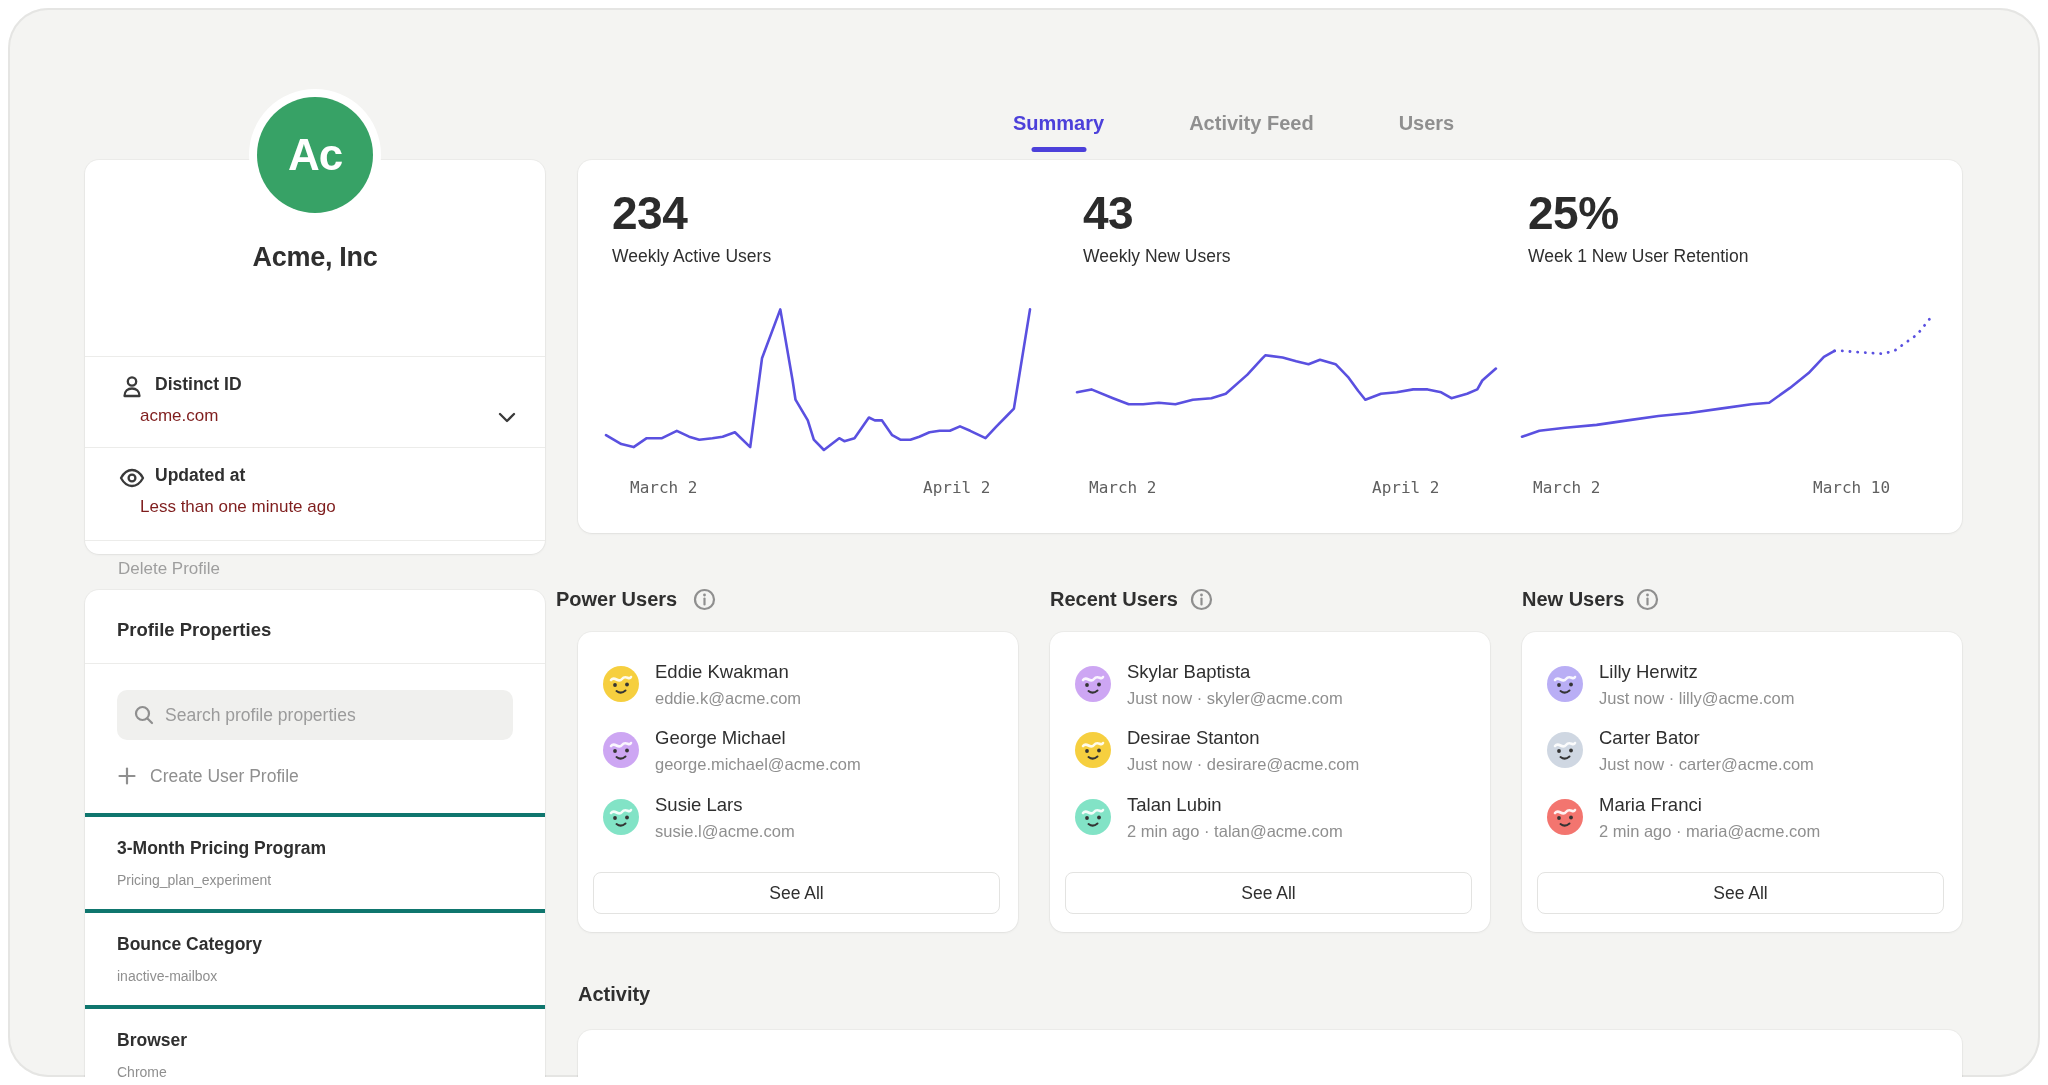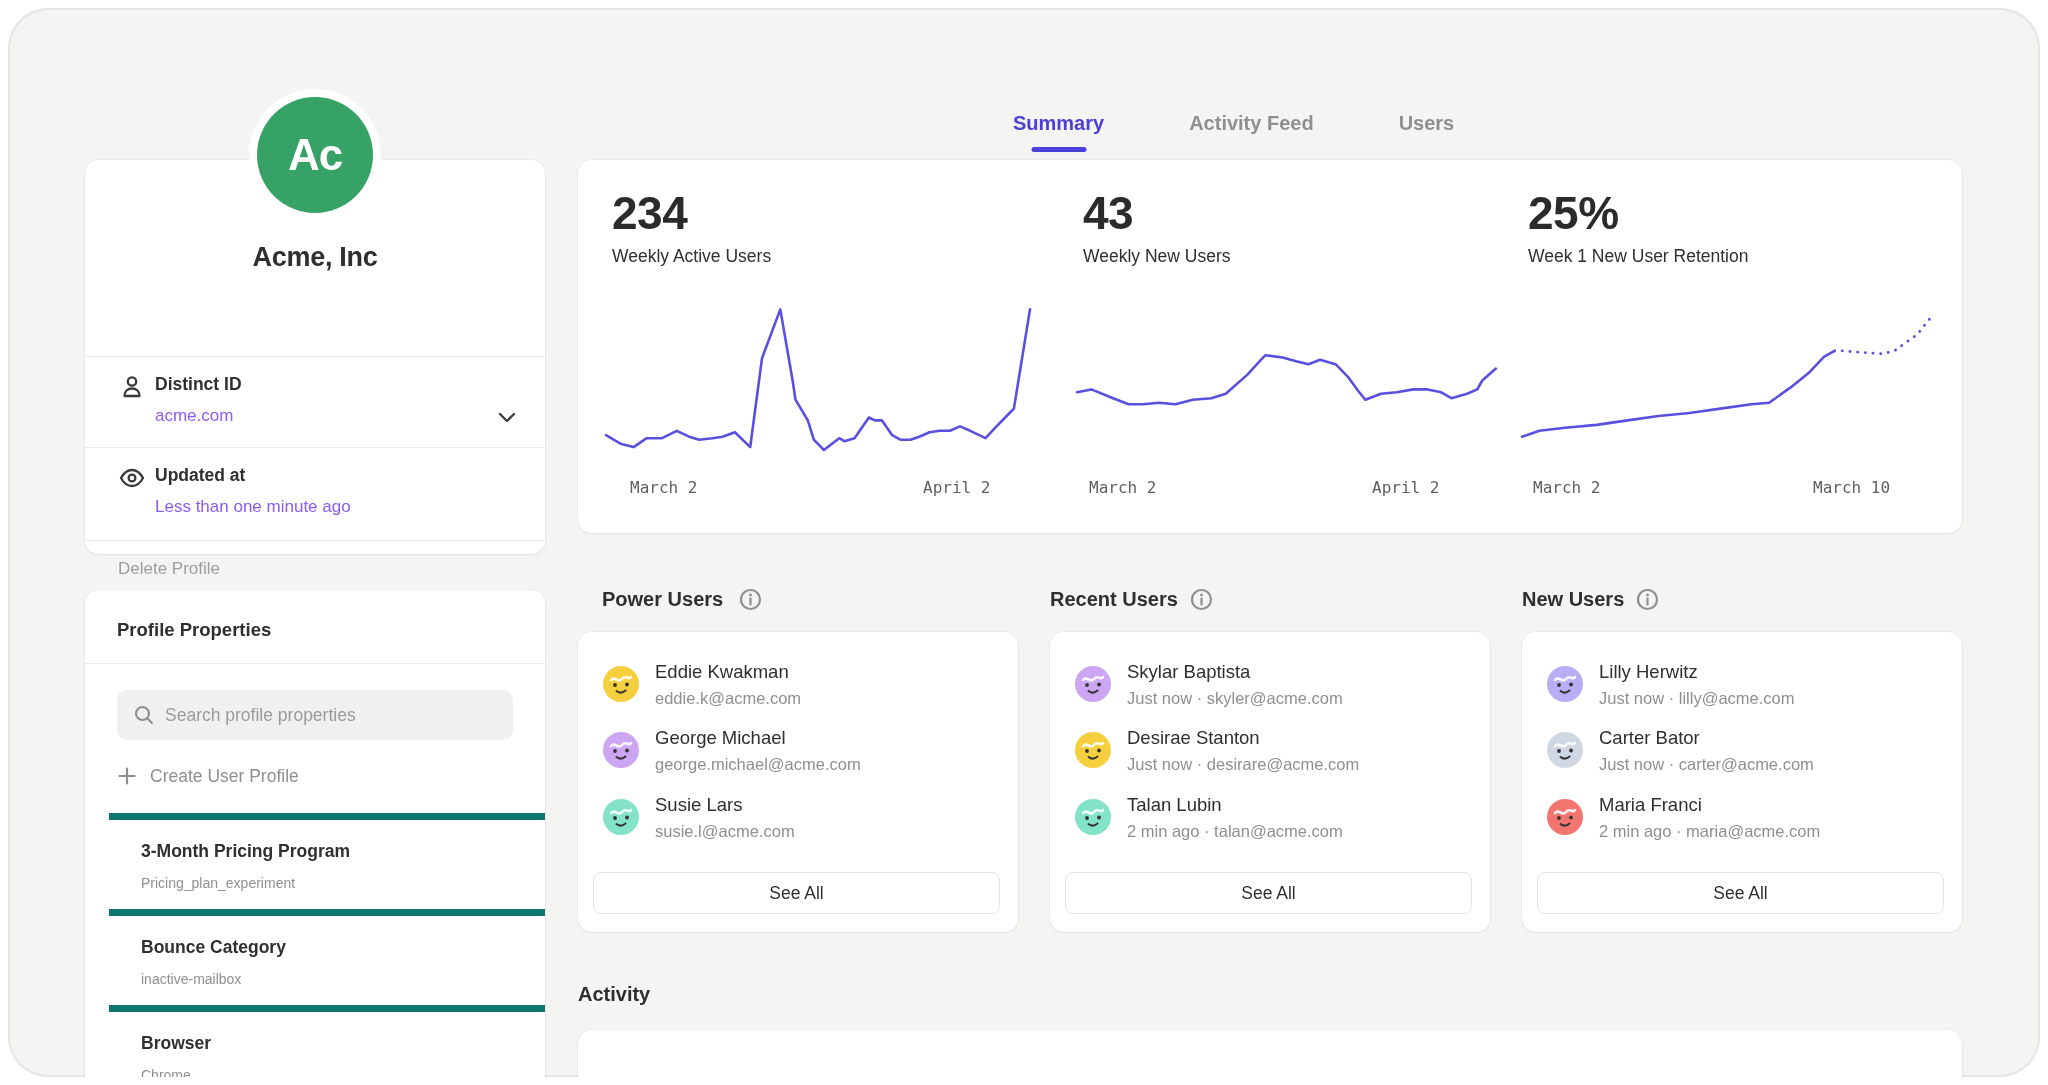--- a/index.html
+++ b/index.html
@@ -18,41 +18,41 @@
   .avatar-big { width:116px; height:116px; border-radius:50%; display:flex; align-items:center;
                 justify-content:center; color:#fff; font-size:44px; font-weight:700; letter-spacing:-1px; }
 
   .profile-card { left:77px; top:152px; width:460px; height:394px; }
   .profile-head { position:relative; height:152px; }
   .profile-name { position:absolute; left:0; right:0; top:82px; text-align:center;
                   font-size:27px; font-weight:700; letter-spacing:-0.3px; }
   .p-row { position:relative; border-top:1px solid #ececea; }
   .p-row .row-icon { position:absolute; left:33px; top:16px; width:28px; height:28px; }
   .p-label { position:absolute; left:70px; top:17px; font-size:17.5px; font-weight:700; }
-  .p-value { position:absolute; left:70px; top:49px; font-size:17px; color:#8b5cf6; }
+  .p-value { position:absolute; left:55px; top:49px; font-size:17px; color:#7f1d1d; }
   .row-distinct { height:91px;margin-top:44px; }
   .row-updated  { height:93px; }
   .row-delete   { height:59px; }
   .delete-label { position:absolute; left:33px; top:18px; font-size:17px; color:#9e9e9e; cursor:pointer; }
   .chevron { position:absolute; right:26px; top:48px; width:24px; height:24px; cursor:pointer; }
 
   .props-card { left:77px; top:582px; width:460px; height:560px; }
   .props-title { position:absolute; left:32px; top:29px; font-size:18.5px; font-weight:700; }
   .props-divider { position:absolute; left:0; right:0; top:73px; height:1px; background:#ececea; }
   .search-box { position:absolute; left:32px; top:100px; width:396px; height:50px;
                 background:#f0f0ee; border-radius:10px;padding-left:35px; }
   .search-box svg { position:absolute; left:16px; top:14px; }
   .search-box input { position:absolute; left:48px; top:0; width:330px; height:50px; border:0;
                       background:transparent; outline:none; font-size:17.5px;
                       font-family:"Liberation Sans", sans-serif; color:#2f2f2f; }
   .search-box input::placeholder { color:#9b9b9b; }
   .create-row { position:absolute; left:32px; top:170px; height:32px; display:flex; align-items:center;
                 gap:13px; color:#8f8f8f; font-size:17.5px; cursor:pointer; }
   .props-list { position:absolute; left:0; right:0; top:223px; }
-  .prop-row { position:relative; height:96px; border-top:7px solid #0f766e; cursor:pointer;margin-left:24px; }
+  .prop-row { position:relative; height:96px; border-top:4px solid #0f766e; cursor:pointer; }
   .prop-label { position:absolute; left:32px; top:21px; font-size:17.5px; font-weight:700; }
   .prop-value { position:absolute; left:32px; top:55px; font-size:14px; color:#8f8f8f; }
 
   
   .tabs { position:absolute; left:1005px; top:104px; display:flex; gap:85px; }
   .tab { font-size:20px; font-weight:700; color:#8f8f8f; padding-bottom:17px; position:relative; cursor:pointer; }
   .tab.active { color:#4c40da; }
   .tab.active::after { content:""; position:absolute; left:50%; transform:translateX(-50%);
                        bottom:0; width:55px; height:5px; border-radius:3px; background:#4c40da; }
 
@@ -63,21 +63,21 @@
   .stat-value { position:absolute; left:0; top:30px; font-size:46px; font-weight:700;
                 letter-spacing:-0.5px; color:#2b2b2b; line-height:1; }
   .stat-label { position:absolute; left:0; top:86px; font-size:17.5px; font-weight:500; color:#2f2f2f; }
   .sparkline { position:absolute; left:-6px; top:145px; width:424px; height:148px; overflow:visible; }
   .ticks { position:absolute; left:0; top:318px; width:424px; height:22px;
            font-family:"DejaVu Sans Mono", monospace; font-size:16px; color:#5f5f5f; }
   .ticks span { position:absolute; top:0; white-space:nowrap; }
 
   
   .u-header { position:absolute; top:580px; display:flex; align-items:center; gap:12px; }
-  .u-header.h1 { left:594px;gap:16px; } .u-header.h2 { left:1042px; } .u-header.h3 { left:1514px; }
+  .u-header.h1 { left:548px;gap:16px; } .u-header.h2 { left:1042px; } .u-header.h3 { left:1514px; }
   .u-header .title { font-size:20px; font-weight:700; }
   .u-card { top:624px; width:440px; height:300px; }
   .u-card.c1 { left:570px; } .u-card.c2 { left:1042px; } .u-card.c3 { left:1514px; }
   .u-row { position:absolute; left:25px; right:20px; height:58px; cursor:pointer; }
   .u-row.r1 { top:24px; } .u-row.r2 { top:90px; } .u-row.r3 { top:157px; }
   .u-avatar { position:absolute; left:0; top:10px; width:36px; height:36px; border-radius:50%; }
   .u-avatar svg { position:absolute; inset:0; }
   .u-name { position:absolute; left:52px; top:5px; font-size:18.5px; font-weight:400; }
   .u-meta { position:absolute; left:52px; top:33px; font-size:16.5px; color:#8f8f8f; }
   .see-all { position:absolute; left:15px; right:18px; top:240px; height:42px; background:#fff;

